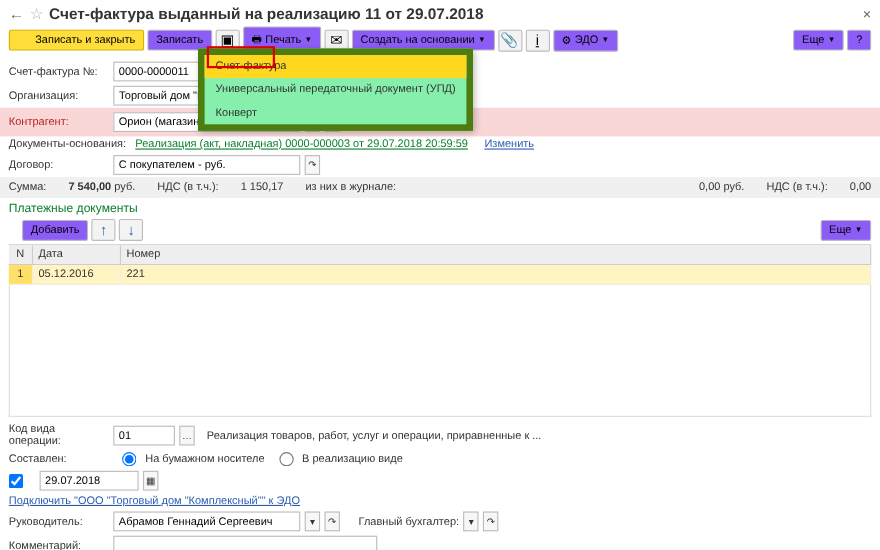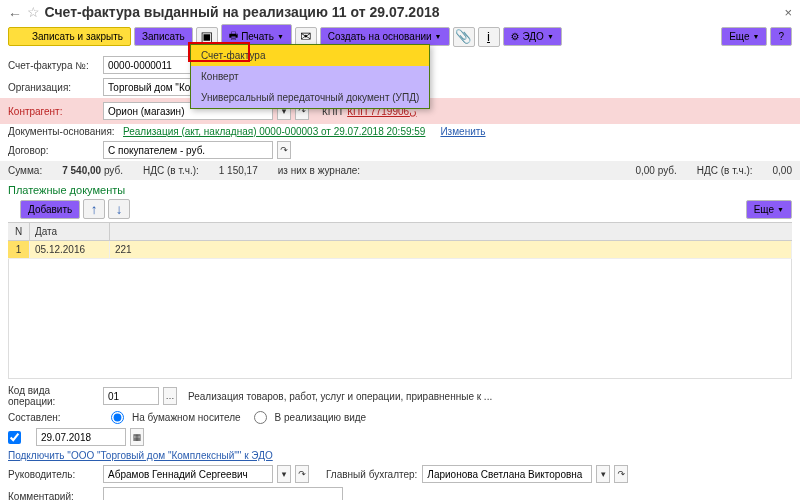--- a/index.html
+++ b/index.html
@@ -8,21 +8,21 @@
   .arrow-back { font-size:14px; color:#666; cursor:pointer; }
   .star { font-size:14px; color:#aaa; }
   .title { font-size:14px; font-weight:bold; }
   .close-x { margin-left:auto; font-size:13px; color:#666; cursor:pointer; }
   .toolbar { display:flex; align-items:center; padding:2px 8px 5px 8px; gap:3px; position:relative; }
   .btn { border:1px solid #bbb; background:#8b5cf6; padding:3px 7px; font-size:10px; cursor:pointer; border-radius:2px; display:inline-flex; align-items:center; gap:3px; }
   .btn.primary { background:#ffde3b; border-color:#d1b300; font-weight:normal;padding-left:23px; }
   .btn .caret { font-size:7px; }
   .icon-btn { border:1px solid #bbb; background:#f3f3f3; width:22px; height:20px; display:inline-flex; align-items:center; justify-content:center; cursor:pointer; border-radius:2px; }
   .spacer { flex:1; }
-  .dropdown { position:absolute; top:22px; left:190px; background:#c4b5fd; border:1px solid #4d7c0f; box-shadow:2px 2px 6px rgba(0,0,0,0.25); z-index:10; min-width:200px; }
+  .dropdown { position:absolute; top:22px; left:180px; background:#86efac; border:6px solid #4d7c0f; box-shadow:2px 2px 6px rgba(0,0,0,0.25); z-index:10; min-width:200px; }
   .dd-item { padding:5px 10px; font-size:10px; cursor:pointer; }
   .dd-item.hi { background:#ffd71f; }
   .dd-sel { position:absolute; top:20px; left:188px; width:62px; height:20px; border:2px solid #d00; z-index:11; pointer-events:none; }
   .form-row { display:flex; align-items:center; padding:2px 8px; gap:5px; }
   .lbl { width:90px; font-size:10px; }
   .lbl.red { color:#b22; }
   .inp { border:1px solid #bbb; padding:2px 4px; font-size:10px; height:18px; }
   .inp.w90{width:90px;} .inp.w170{width:170px;}
   .dotbtn { border:1px solid #bbb; background:#f7f7f7; width:14px; height:18px; font-size:9px; display:inline-flex; align-items:center; justify-content:center; cursor:pointer; margin-left:-1px; }
   .link { color:#0a7f2e; text-decoration:underline; cursor:pointer; }
@@ -72,22 +72,22 @@
   <span class="spacer"></span>
   <button class="btn">
       <span>Еще</span> 
       <span class="caret">▼</span>
     </button>
   <button class="btn">?</button>
 
   <div class="dd-sel"></div>
   <div class="dropdown">
     <div class="dd-item hi">Счет-фактура</div>
+    <div class="dd-item">Универсальный передаточный документ (УПД)</div>
     <div class="dd-item">Конверт</div>
-    <div class="dd-item">Универсальный передаточный документ (УПД)</div>
   </div>
 </div>
 
 <div class="form-row">
   <span class="lbl">Счет-фактура №:</span>
   <input class="inp w90" value="0000-0000011" style="">
   <span>от:</span>
   <input class="inp w90" style="">
   <span class="dotbtn">▦</span>
 </div>
@@ -138,20 +138,21 @@
   <button class="btn">
       <span>Еще</span> 
       <span class="caret">▼</span>
     </button>
 </div>
 
 <div class="grid">
   <div class="grid-h">
     <div class="gh n">N</div>
     <div class="gh d">Дата</div>
+    <div class="gh no">Номер</div>
   </div>
   <div class="grid-r">
     <div class="gc n">1</div>
     <div class="gc d">05.12.2016</div>
     <div class="gc no">221</div>
   </div>
   <div class="grid-empty"></div>
 </div>
 
 <div class="footer-gap"></div>
@@ -180,21 +181,20 @@
 <div class="form-row">
   <span class="link blue">Подключить "ООО "Торговый дом "Комплексный"" к ЭДО</span>
 </div>
 
 <div class="form-row">
   <span class="lbl">Руководитель:</span>
   <input class="inp w170" value="Абрамов Геннадий Сергеевич" style="">
   <span class="dotbtn">▾</span>
   <span class="dotbtn">↷</span>
   <span style="margin-left:12px">Главный бухгалтер:</span>
-  <input class="inp w170" value="Ларионова Светлана Викторовна" style="">
   <span class="dotbtn">▾</span>
   <span class="dotbtn">↷</span>
 </div>
 
 <div class="form-row">
   <span class="lbl">Комментарий:</span>
   <input class="inp" style="width: 240px;">
 </div>
 
 </body></html>

